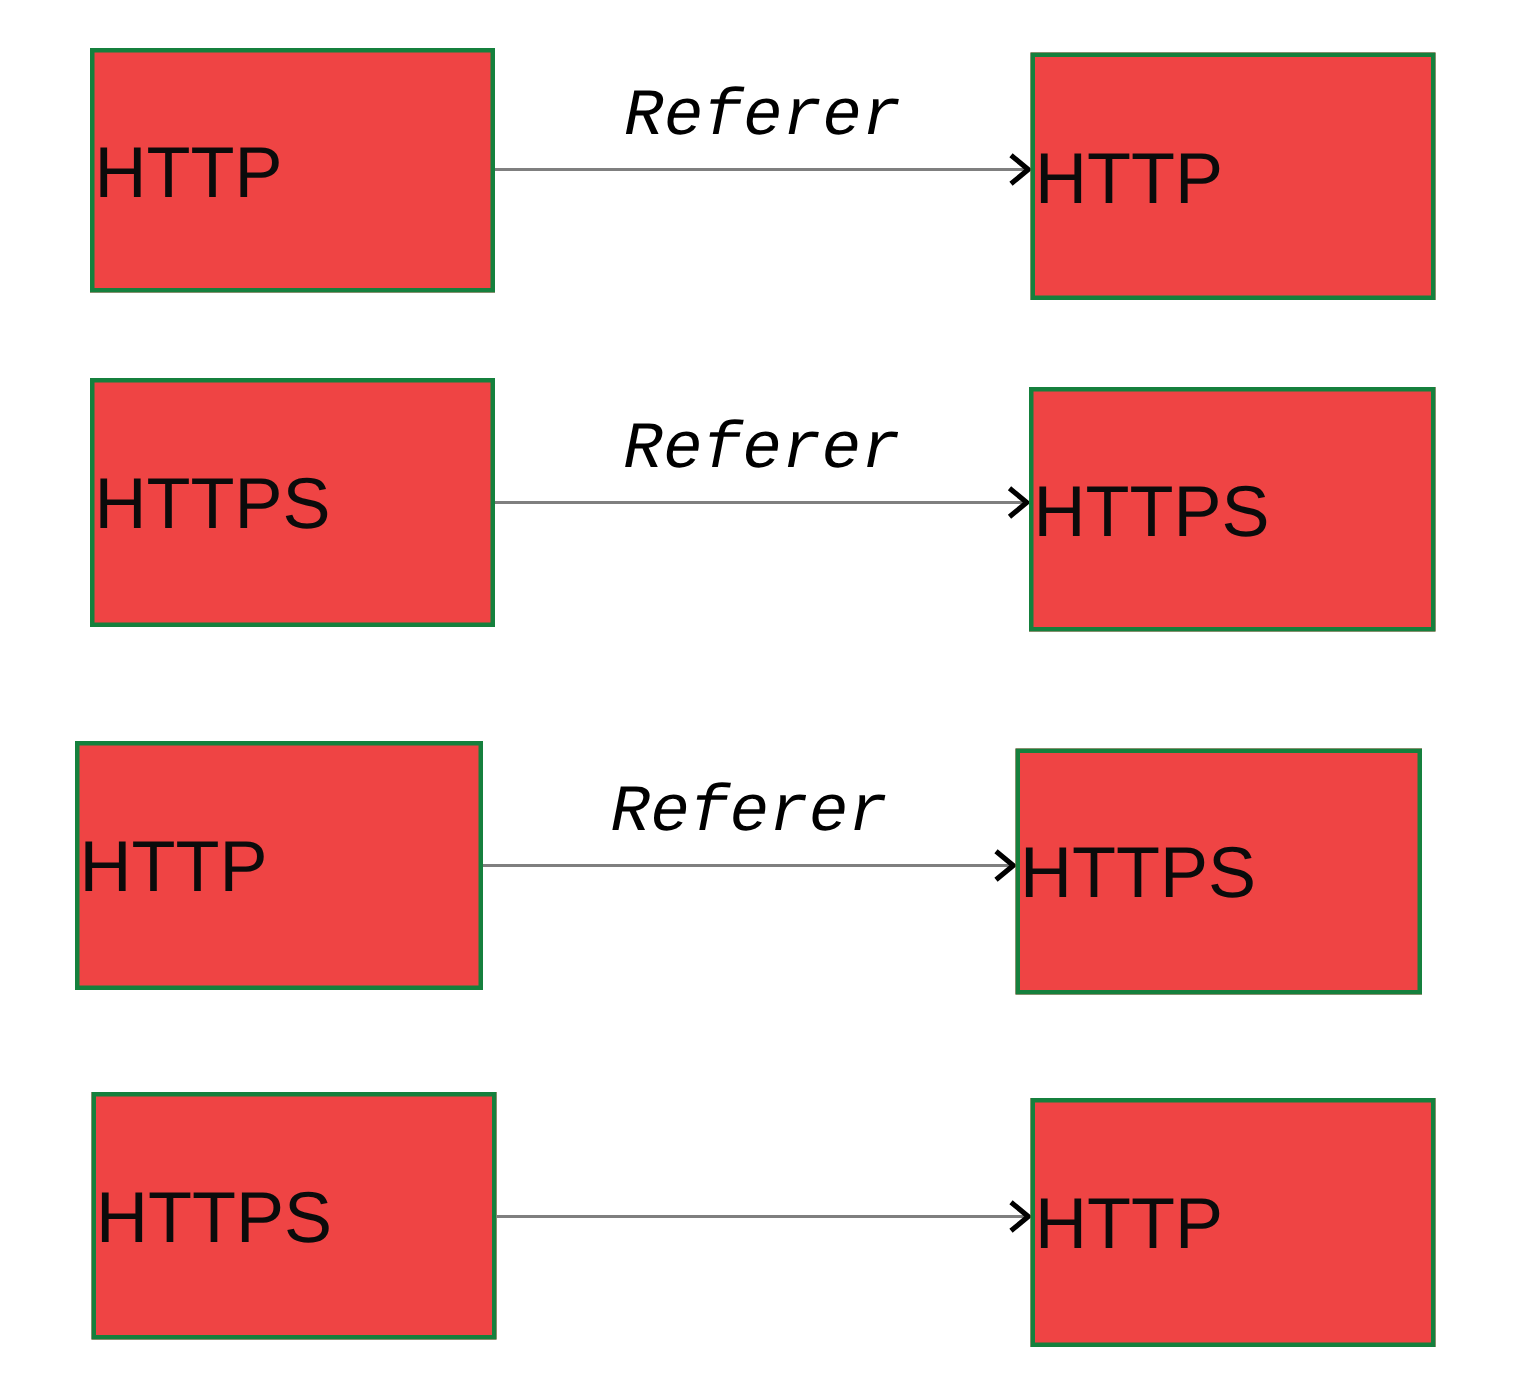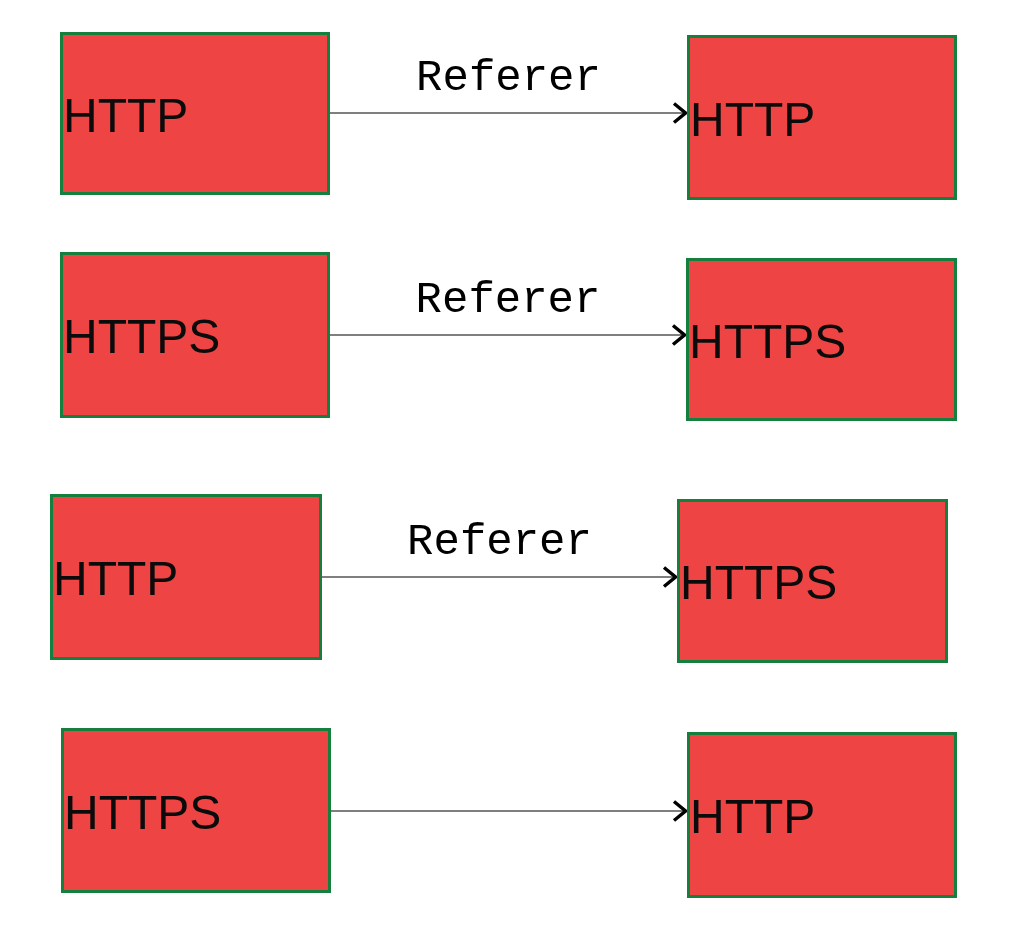--- a/index.html
+++ b/index.html
@@ -23,20 +23,21 @@
   .node-label {
     font-family: "Liberation Sans", sans-serif;
     font-size: 48px;
     color: #0b0b0b;
     letter-spacing: 0px;
     line-height: 1;
     transform: translateY(2px);
   }
   .arrow {
     position: absolute;
+    font-style: italic;
   }
   .arrow-label {
     height: 58px;
     display: flex;
     align-items: flex-end;
     justify-content: center;
     padding-bottom: 5px;
     box-sizing: border-box;
     font-family: "Liberation Mono", "DejaVu Sans Mono", monospace;
     font-size: 44px;

